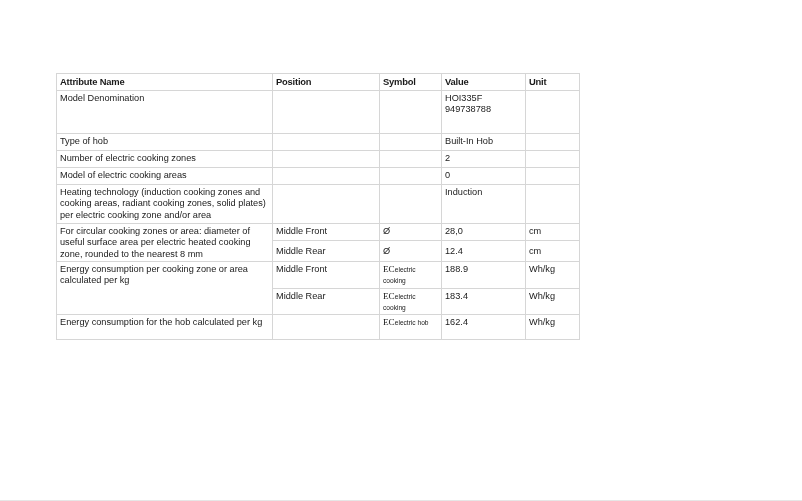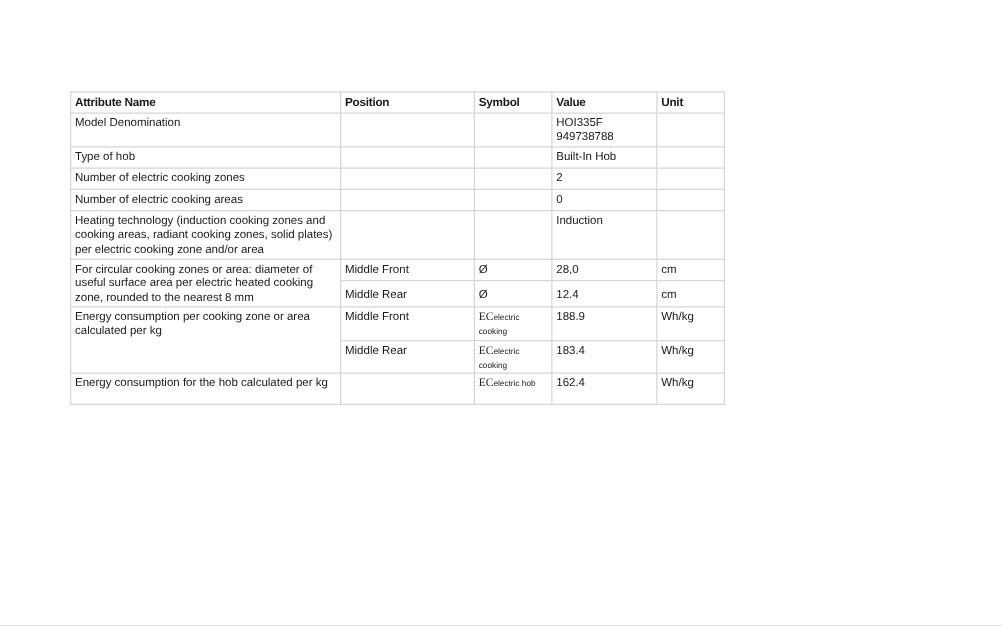--- a/index.html
+++ b/index.html
@@ -39,21 +39,21 @@
     </colgroup>
     <tbody>
         <tr>
       <th>Attribute Name</th>
       <th>Position</th>
       <th>Symbol</th>
       <th>Value</th>
       <th>Unit</th>
     </tr>
 
-    <tr style="height:27px">
+    <tr style="height:43px">
       <td>Model Denomination</td>
       <td></td>
       <td></td>
       <td>
         <div>HOI335F</div>
         <div>949738788</div>
       </td>
       <td></td>
     </tr>
 
@@ -67,21 +67,21 @@
 
     <tr style="height:17px">
       <td>Number of electric cooking zones</td>
       <td></td>
       <td></td>
       <td>2</td>
       <td></td>
     </tr>
 
     <tr style="height:17px">
-      <td>Number of electric cooking areas</td>
+      <td>Model of electric cooking areas</td>
       <td></td>
       <td></td>
       <td>0</td>
       <td></td>
     </tr>
 
     <tr style="height:39px">
       <td>Heating technology (induction cooking zones and cooking areas, radiant cooking zones, solid plates) per electric cooking zone and/or area</td>
       <td></td>
       <td></td>

